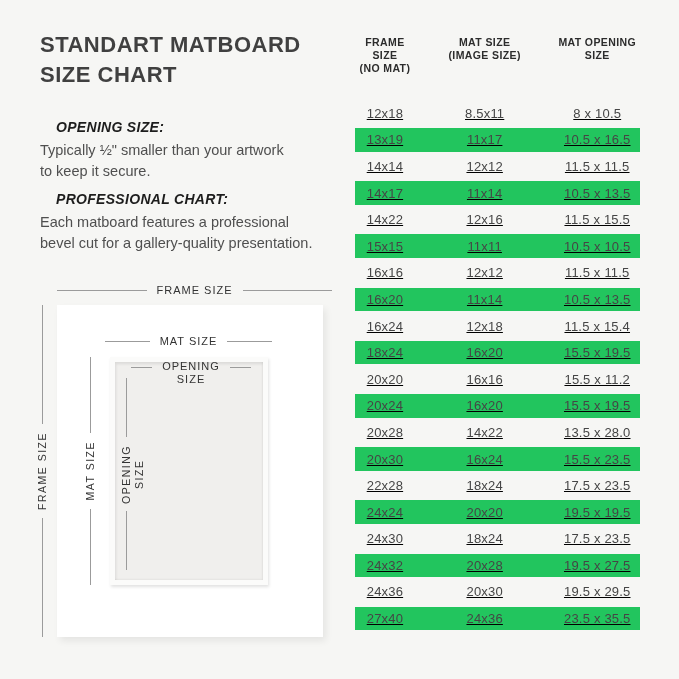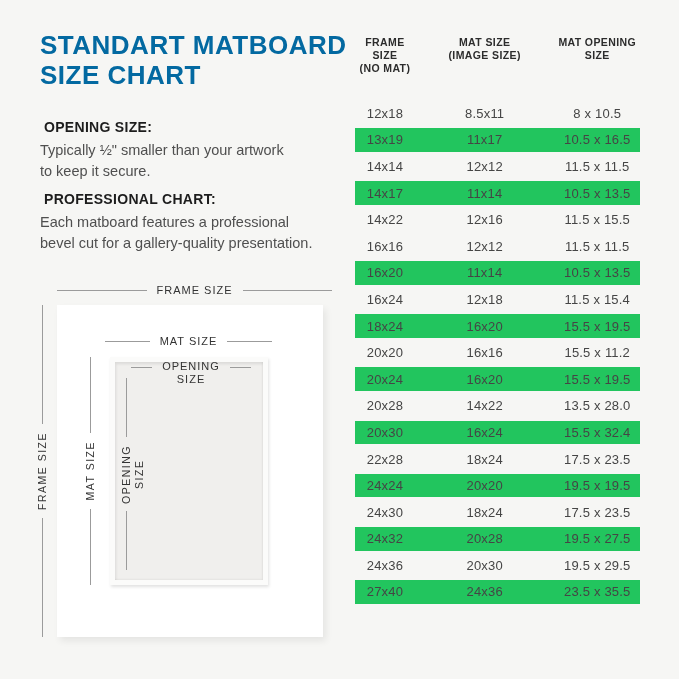--- a/index.html
+++ b/index.html
@@ -1,25 +1,25 @@
 <!DOCTYPE html>
 <html><head>
 <meta charset="utf-8">
 <style>
   html,body{margin:0;padding:0;background:#fff;}
   body{font-family:"Liberation Sans",sans-serif;-webkit-font-smoothing:antialiased;}
   .canvas{position:relative;width:679px;height:679px;background:#f6f6f4;overflow:hidden;}
 
   
   .title{position:absolute;left:40px;top:30px;width:320px;margin:0;
-         font-size:26px;line-height:30px;font-weight:bold;letter-spacing:.5px;
-         color:#0369a1;white-space:pre-line;}
+         font-size:22px;line-height:30px;font-weight:bold;letter-spacing:.5px;
+         color:#404040;white-space:pre-line;}
   .section{position:absolute;left:40px;width:330px;}
   .sec1{top:119px;} .sec2{top:191px;}
-  .section h2{margin:0 4px 5px;font-size:14px;font-weight:bold;color:#1d1d1d;letter-spacing:.3px;}
+  .section h2{margin:0 16px 5px;font-size:14px;font-weight:bold;color:#1d1d1d;letter-spacing:.3px;font-style:italic;}
   .section p{margin:0;font-size:14.5px;line-height:21px;color:#4f4f4f;white-space:pre-line;}
 
   
   .diagram{position:absolute;inset:0;}
   .frame-box{position:absolute;left:57px;top:305px;width:266px;height:332px;
              background:#ffffff;box-shadow:3px 4px 7px rgba(0,0,0,.07);}
   .mat-box{position:absolute;left:110px;top:357px;width:158px;height:228px;box-sizing:border-box;
            background:#f0efed;border:5px solid #fbfbfa;
            box-shadow:1px 2px 3px rgba(0,0,0,.12),
                       inset 1px 2px 3px rgba(0,0,0,.09),
@@ -42,21 +42,21 @@
   .vl-open{left:120px;top:378px;width:26px;height:192px;align-items:flex-start;}
   .vl-open .vline{margin-left:6px;}
 
   
   .table{position:absolute;left:355px;top:36px;width:285px;}
   .thead{display:flex;}
   .th{font-size:10.5px;font-weight:bold;color:#2c2c2c;letter-spacing:.4px;
       line-height:13px;text-align:center;white-space:pre-line;}
   .c0{width:21%;} .c1{width:49%;} .c2{width:30%;}
   .rows{margin-top:25px;}
-  .trow{display:flex;align-items:center;height:26.6px;box-sizing:border-box;}
+  .trow{display:flex;align-items:center;height:26.6px;box-sizing:border-box;text-decoration:underline;}
   .trow.stripe{background:#22c55e;background-clip:content-box;padding:1.5px 0;}
   .tcell{font-size:13px;color:#454545;text-align:center;letter-spacing:.2px;}
 </style>
 </head>
 <body>
 
 <div class="canvas">
 
   <h1 class="title">STANDART MATBOARD
 SIZE CHART</h1>
@@ -147,20 +147,25 @@
         <div class="trow stripe">
           <div class="tcell c0">14x17</div>
           <div class="tcell c1">11x14</div>
           <div class="tcell c2">10.5 x 13.5</div>
         </div>
         <div class="trow">
           <div class="tcell c0">14x22</div>
           <div class="tcell c1">12x16</div>
           <div class="tcell c2">11.5 x 15.5</div>
         </div>
+        <div class="trow stripe">
+          <div class="tcell c0">15x15</div>
+          <div class="tcell c1">11x11</div>
+          <div class="tcell c2">10.5 x 10.5</div>
+        </div>
         <div class="trow">
           <div class="tcell c0">16x16</div>
           <div class="tcell c1">12x12</div>
           <div class="tcell c2">11.5 x 11.5</div>
         </div>
         <div class="trow stripe">
           <div class="tcell c0">16x20</div>
           <div class="tcell c1">11x14</div>
           <div class="tcell c2">10.5 x 13.5</div>
         </div>
@@ -185,21 +190,21 @@
           <div class="tcell c2">15.5 x 19.5</div>
         </div>
         <div class="trow">
           <div class="tcell c0">20x28</div>
           <div class="tcell c1">14x22</div>
           <div class="tcell c2">13.5 x 28.0</div>
         </div>
         <div class="trow stripe">
           <div class="tcell c0">20x30</div>
           <div class="tcell c1">16x24</div>
-          <div class="tcell c2">15.5 x 32.4</div>
+          <div class="tcell c2">15.5 x 23.5</div>
         </div>
         <div class="trow">
           <div class="tcell c0">22x28</div>
           <div class="tcell c1">18x24</div>
           <div class="tcell c2">17.5 x 23.5</div>
         </div>
         <div class="trow stripe">
           <div class="tcell c0">24x24</div>
           <div class="tcell c1">20x20</div>
           <div class="tcell c2">19.5 x 19.5</div>

